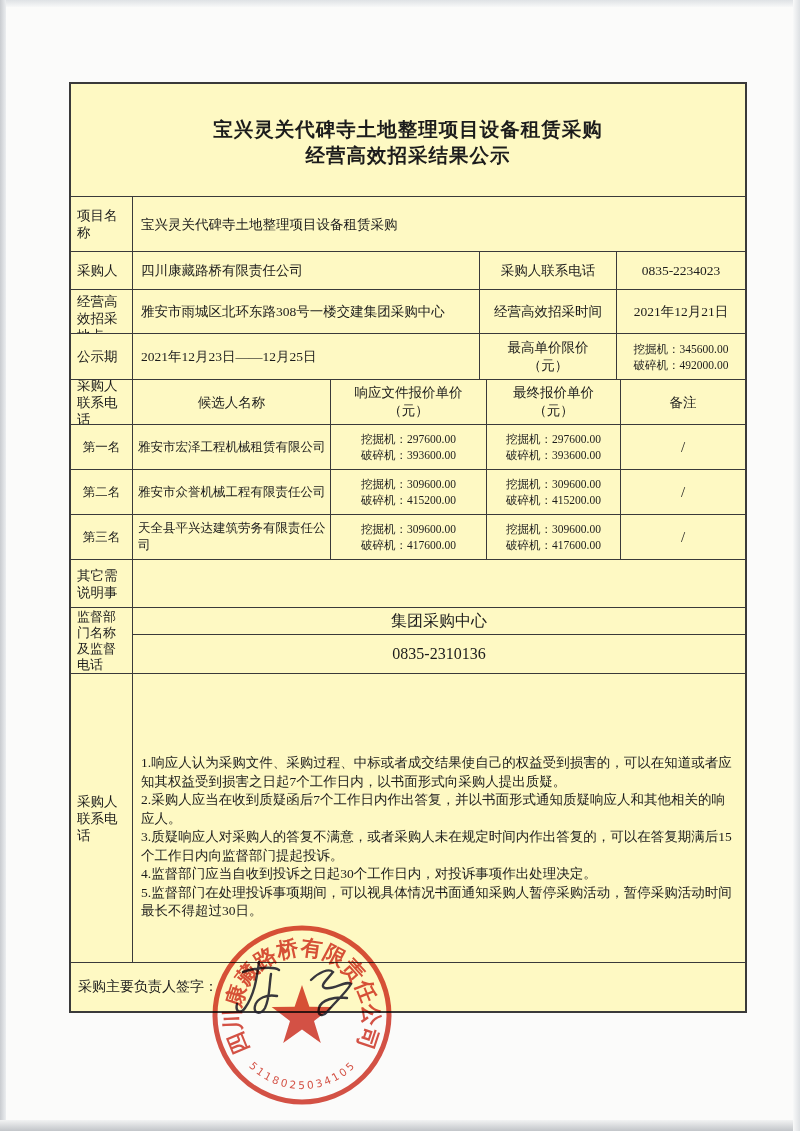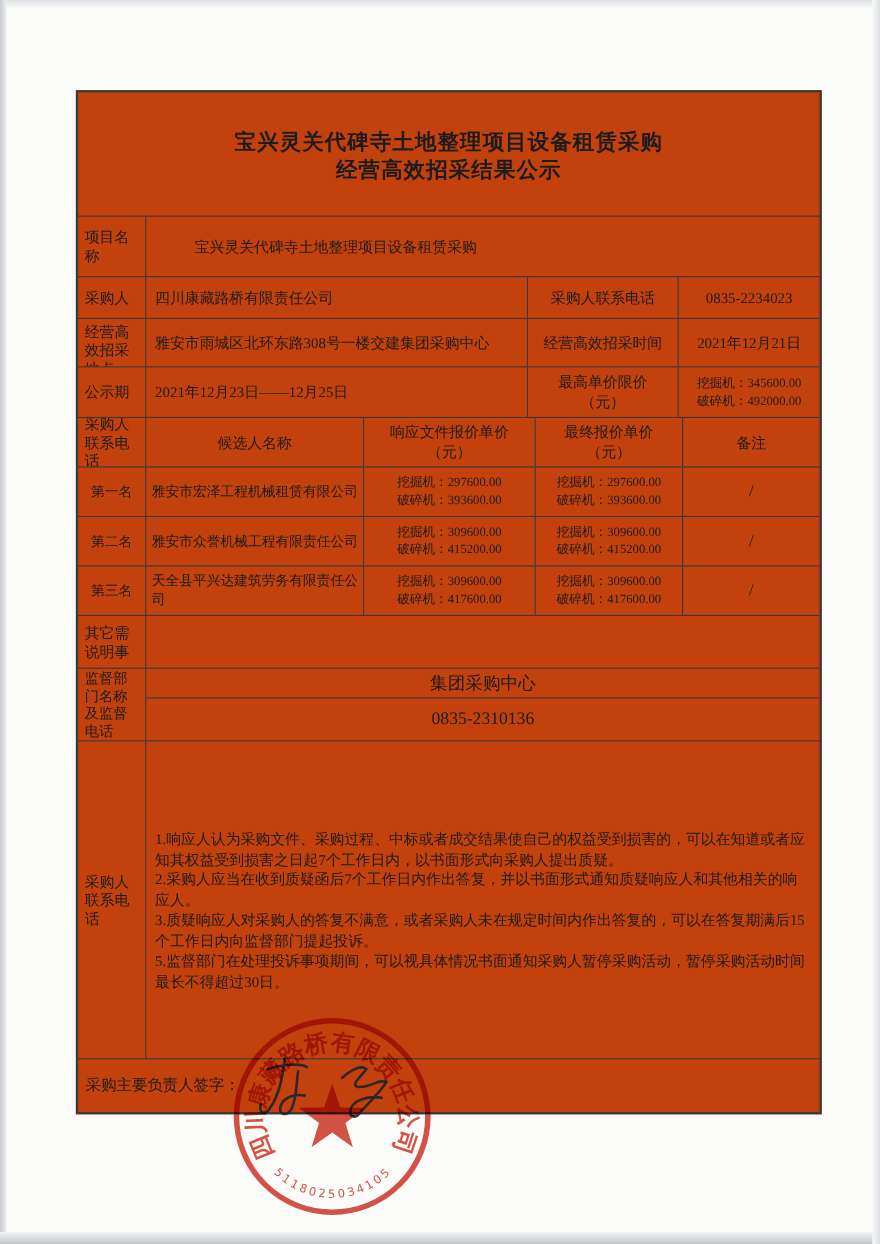--- a/index.html
+++ b/index.html
@@ -11,40 +11,40 @@
   }
   
   .edge{position:absolute;}
   .edge-left{left:0;top:0;width:6px;height:1131px;background:linear-gradient(to right,#c9ccd0,#eceef0);}
   .edge-top{left:0;top:0;width:800px;height:7px;background:linear-gradient(to bottom,#dfe2e5,#f7f8f8);}
   .edge-bottom{left:0;top:1120px;width:800px;height:11px;background:linear-gradient(to top,#c2c5c9,#f2f3f3);}
   .edge-right{left:793px;top:0;width:7px;height:1131px;background:linear-gradient(to left,#dde0e3,#f8f9f9);}
 
   .doc-table{
     position:absolute;left:69px;top:82px;width:678px;
-    border:2px solid #3a3a3a;background:#c2410c;box-sizing:border-box;
+    border:2px solid #3a3a3a;background:#fef9c3;box-sizing:border-box;
   }
   .row{display:flex;box-sizing:border-box;border-bottom:1.5px solid #3a3a3a;}
   .row:last-child{border-bottom:none;}
   .cell{
     box-sizing:border-box;border-right:1.5px solid #3a3a3a;
     display:flex;flex-direction:column;justify-content:center;
     font-size:13.5px;line-height:17px;overflow:hidden;
   }
   .cell:last-child{border-right:none;}
   .c-label{flex:0 0 62px;text-align:left;padding:2px 6px;}
   .c-center{align-items:center;text-align:center;}
   .c-left{padding-left:8px;}
   .grow{flex:1 1 auto;}
 
   .title-block{height:113px;display:flex;flex-direction:column;justify-content:center;
     align-items:center;padding-top:6px;box-sizing:border-box;border-bottom:1.5px solid #3a3a3a;}
   .title-line{font-size:19.5px;font-weight:bold;letter-spacing:1px;line-height:26px;}
 
-  .h55{height:55px;gap:36px;} .h38{height:38px;} .h44{height:44px;} .h46{height:46px;}
+  .h55{height:55px;} .h38{height:38px;} .h44{height:44px;} .h46{height:46px;}
   .h45{height:45px;} .h48{height:48px;} .h66{height:66px;} .h289{height:289px;}
 
   .w347{flex:0 0 347px;} .w137{flex:0 0 137px;} .w198{flex:0 0 198px;}
   .w156{flex:0 0 156px;} .w134{flex:0 0 134px;}
 
   .prices{font-size:11.5px;line-height:16px;text-align:left;}
   .prices div{white-space:nowrap;}
   .hdr div{line-height:18px;}
   .name-cell{font-size:12.5px;padding-left:5px;padding-right:2px;}
   .rank{font-size:12.5px;}
@@ -182,20 +182,21 @@
     </div>
   </div>
 
   <div class="row h289">
     <div class="cell c-label">采购人联系电话</div>
     <div class="cell grow obj-cell">
       <div class="obj-text">
         <div>1.响应人认为采购文件、采购过程、中标或者成交结果使自己的权益受到损害的，可以在知道或者应知其权益受到损害之日起7个工作日内，以书面形式向采购人提出质疑。</div>
         <div>2.采购人应当在收到质疑函后7个工作日内作出答复，并以书面形式通知质疑响应人和其他相关的响应人。</div>
         <div>3.质疑响应人对采购人的答复不满意，或者采购人未在规定时间内作出答复的，可以在答复期满后15个工作日内向监督部门提起投诉。</div>
+        <div>4.监督部门应当自收到投诉之日起30个工作日内，对投诉事项作出处理决定。</div>
         <div>5.监督部门在处理投诉事项期间，可以视具体情况书面通知采购人暂停采购活动，暂停采购活动时间最长不得超过30日。</div>
       </div>
     </div>
   </div>
 
   <div class="row sig-row">
     <span>采购主要负责人签字：</span>
   </div>
 </div>
 

